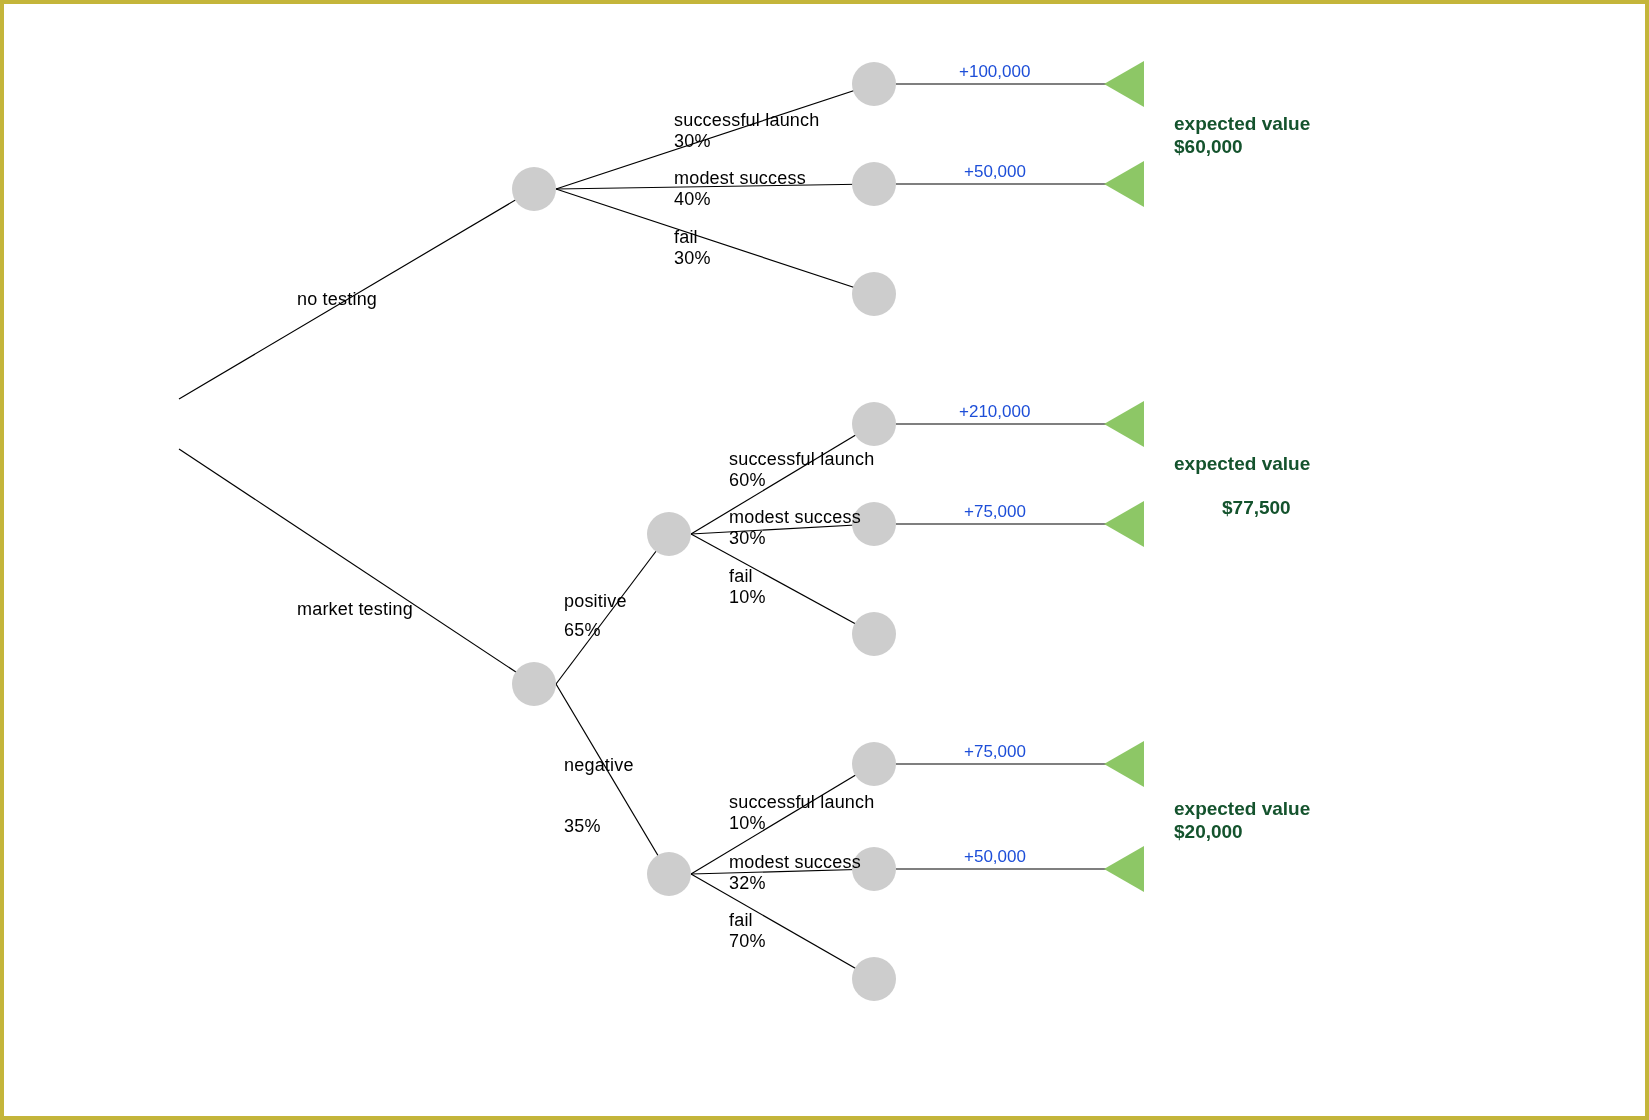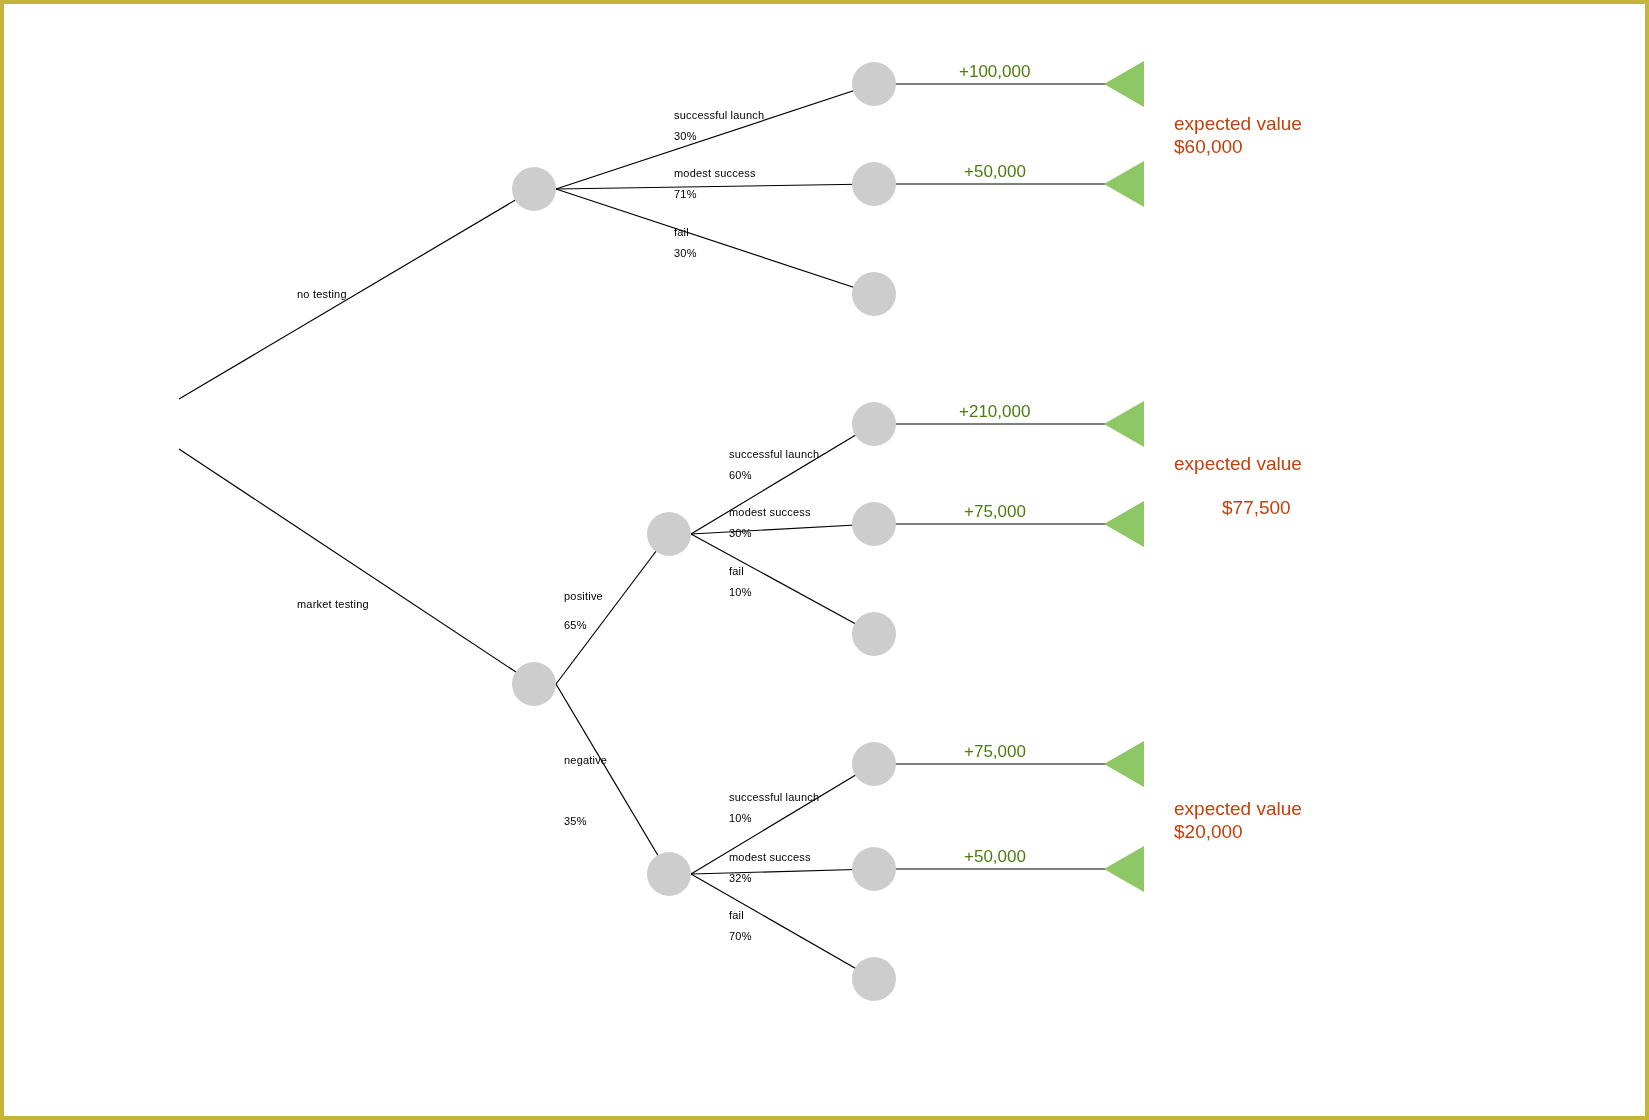--- a/index.html
+++ b/index.html
@@ -2,23 +2,23 @@
 <html><head>
 <meta charset="utf-8">
 <style>
   html,body{margin:0;padding:0;background:#fff;}
   body{font-family:"Helvetica Neue",Arial,sans-serif;font-size:17px;color:#000;}
   .frame{position:relative;width:1649px;height:1120px;box-sizing:border-box;border:4px solid #c4b53a;background:#fff;}
   svg{position:absolute;top:0;left:0;}
   .root-box{position:absolute;background:#a3d4f2;display:flex;align-items:center;justify-content:center;text-align:center;font-size:18px;line-height:1.3;color:#000;}
   .node{position:absolute;width:44px;height:44px;margin-left:-22px;margin-top:-22px;border-radius:50%;background:#cdcdcd;}
   .leaf{position:absolute;width:0;height:0;border-top:23px solid transparent;border-bottom:23px solid transparent;border-right:40px solid #8dc766;margin-top:-23px;}
-  .lbl{position:absolute;font-size:11px;color:#000;line-height:1.25;letter-spacing:0.2px;}
-  .val{position:absolute;font-size:17px;color:#4d7c0f;}
-  .ev{position:absolute;font-weight:400;font-size:19px;line-height:1.25;color:#c2410c;}
+  .lbl{position:absolute;font-size:18px;color:#000;line-height:1.25;letter-spacing:0.2px;}
+  .val{position:absolute;font-size:17px;color:#1d4ed8;}
+  .ev{position:absolute;font-weight:700;font-size:19px;line-height:1.25;color:#14532d;}
 </style>
 </head>
 <body>
 
 <div class="frame">
 
   <svg width="1649" height="1120">
     <g stroke="#000" stroke-width="1.2" fill="none">
 
       <line x1="175" y1="395" x2="530" y2="185"></line>
@@ -76,21 +76,21 @@
   <div class="lbl" style="left:293px;top:594px;">market testing</div>
 
   <div class="lbl" style="left:560px;top:586px;">positive</div>
   <div class="lbl" style="left:560px;top:615px;text-align:center;">65%</div>
   <div class="lbl" style="left:560px;top:750px;">negative</div>
   <div class="lbl" style="left:560px;top:771px;margin-top:40px;">35%</div>
 
   <div class="lbl" style="left:670px;top:105px;">successful launch</div>
   <div class="lbl" style="left:670px;top:126px;">30%</div>
   <div class="lbl" style="left:670px;top:163px;">modest success</div>
-  <div class="lbl" style="left:670px;top:184px;">71%</div>
+  <div class="lbl" style="left:670px;top:184px;">40%</div>
   <div class="lbl" style="left:670px;top:222px;">fail</div>
   <div class="lbl" style="left:670px;top:243px;">30%</div>
 
   <div class="lbl" style="left:725px;top:444px;">successful launch</div>
   <div class="lbl" style="left:725px;top:465px;">60%</div>
   <div class="lbl" style="left:725px;top:502px;">modest success</div>
   <div class="lbl" style="left:725px;top:523px;">30%</div>
   <div class="lbl" style="left:725px;top:561px;">fail</div>
   <div class="lbl" style="left:725px;top:582px;">10%</div>
 

